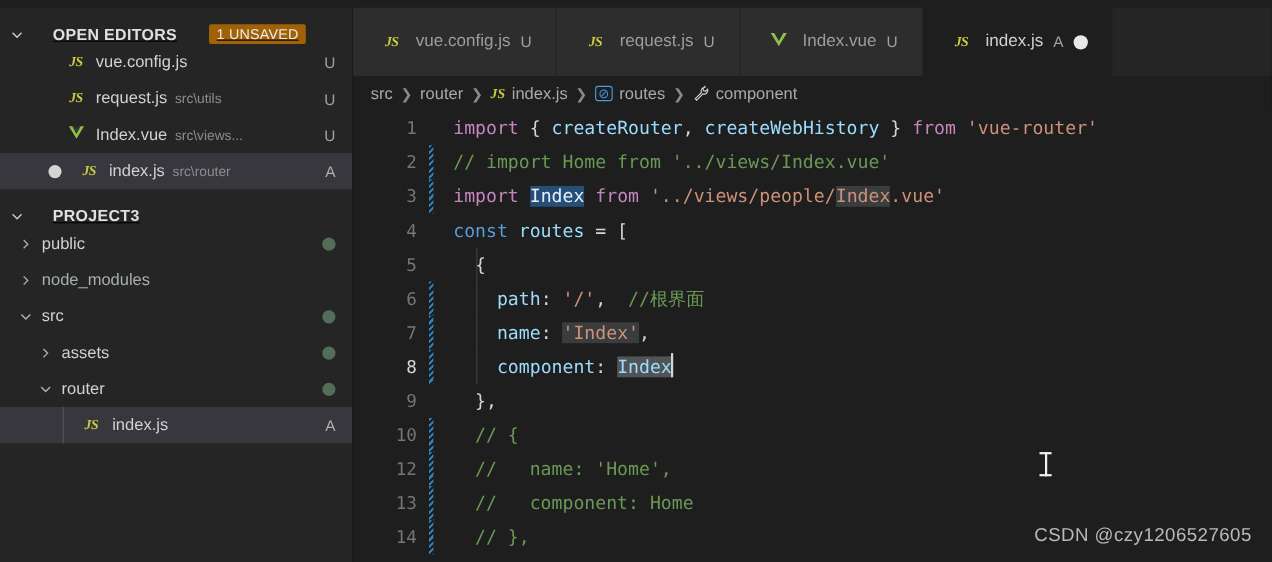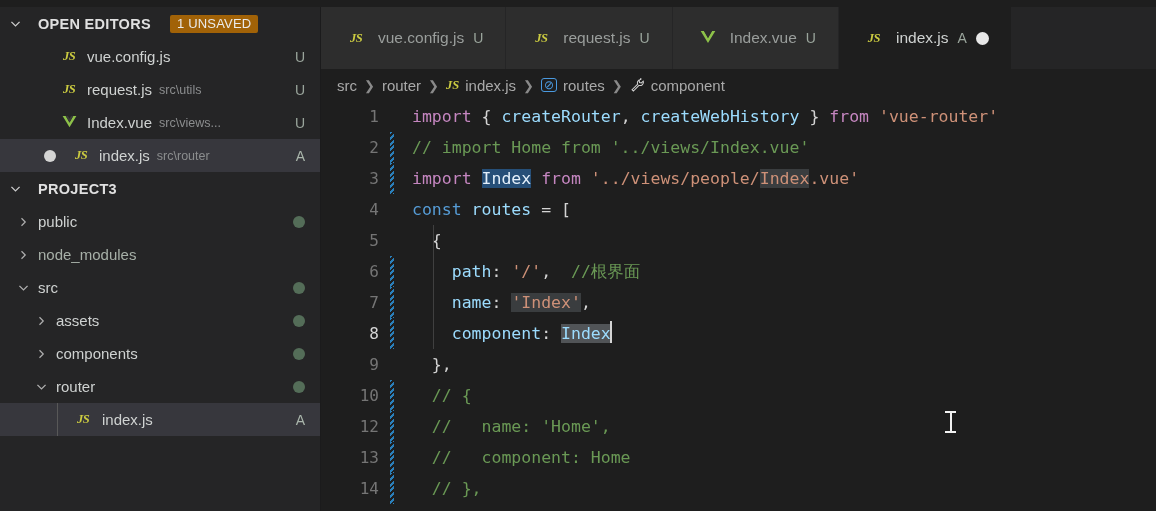--- a/index.html
+++ b/index.html
@@ -27,22 +27,22 @@
   .sb-title {
     height: 42px; display: flex; align-items: center;
     padding: 0 14px 0 28px; justify-content: space-between;
   }
   .sb-title-text {
     font-size: 14.5px; letter-spacing: .9px; color: #bbbbbb; font-weight: 400;
   }
   .dots { color: #c5c5c5; font-size: 19px; letter-spacing: 1.5px; line-height: 10px; padding-bottom: 8px; cursor: pointer; }
 
   .section-header {
-    height: 33px; display: flex; align-items: center; gap: 14px;
-    padding-left: 6px; cursor: pointer;
+    height: 33px; display: flex; align-items: flex-end; gap: 24px;
+    padding-left: 6px; cursor: pointer; text-decoration: underline;
   }
   .chev {
     width: 18px; height: 18px; display: inline-flex; align-items: center; justify-content: center;
     color: #cccccc; flex: 0 0 18px;
   }
   .chev svg { display:block; }
   .section-label {
     font-size: 14.5px; font-weight: bold; color: #e0e0e0; letter-spacing: .3px;
   }
   .badge {
@@ -272,29 +272,20 @@
       <div class="tree-row indent-2">
         <span class="tree-chev">
           <svg width="12" height="12" viewBox="0 0 16 16">
               <path d="M6 3 L11 8 L6 13" fill="none" stroke="currentColor" stroke-width="1.6"></path>
             </svg>
         </span>
         <span class="tname">assets</span>
         <span class="gdot"></span>
       </div>
 
-      <div class="tree-row indent-2">
-        <span class="tree-chev">
-          <svg width="12" height="12" viewBox="0 0 16 16">
-              <path d="M6 3 L11 8 L6 13" fill="none" stroke="currentColor" stroke-width="1.6"></path>
-            </svg>
-        </span>
-        <span class="tname">components</span>
-        <span class="gdot"></span>
-      </div>
 
       <div class="tree-row indent-2">
         <span class="tree-chev">
           <svg width="13" height="13" viewBox="0 0 16 16">
               <path d="M3 6 L8 11 L13 6" fill="none" stroke="currentColor" stroke-width="1.6"></path>
             </svg>
         </span>
         <span class="tname">router</span>
         <span class="gdot"></span>
       </div>
@@ -450,16 +441,17 @@
           <span class="diffmark mod"></span>
           <span class="gutter">14</span>
           <span class="codetext c">  // },</span>
         </div>
 
         <div class="mouse-cursor">
             <span></span>
           </div>
       </div>
 
+      <div class="watermark">CSDN @czy1206527605</div>
 
     </div>
   </div>
 </div>
 
 </body></html>

